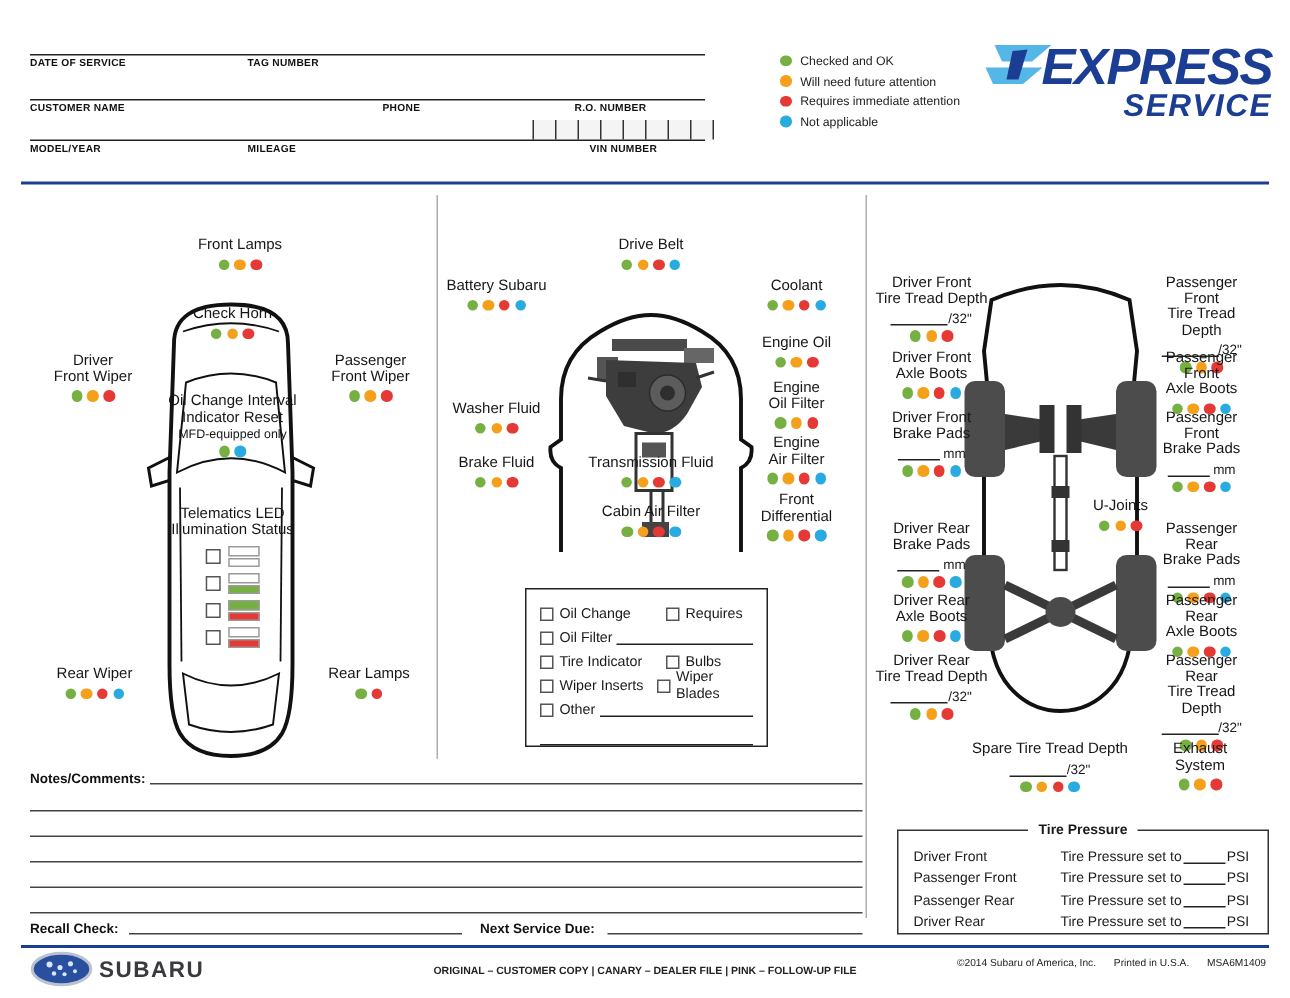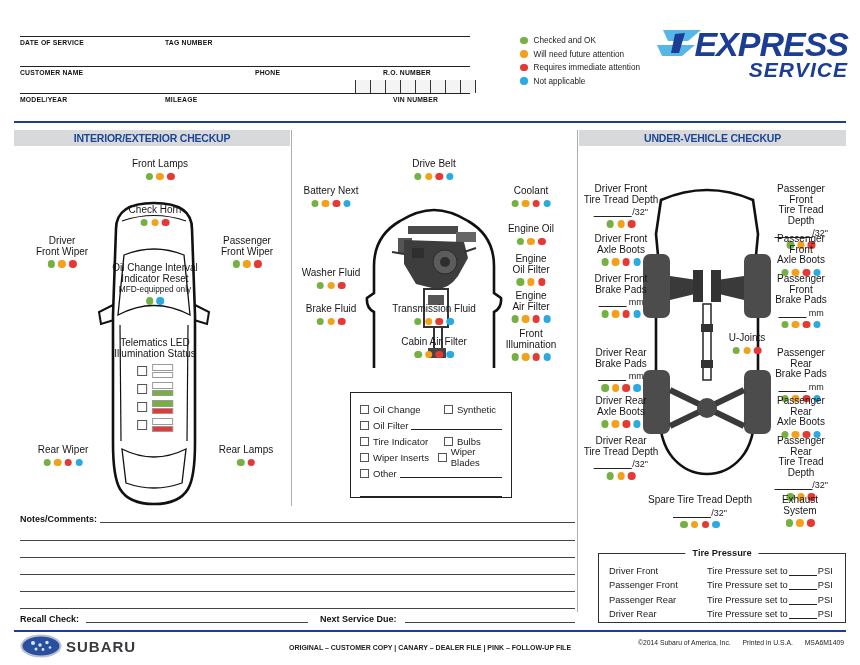--- a/index.html
+++ b/index.html
@@ -114,26 +114,20 @@
 
   <svg class="diagram" style="left:655px;top:20px" width="195" height="62" viewBox="0 0 195 62">
     <polygon points="8,10 46,10 33,21 13,21" fill="#55b6e8"></polygon>
     <polygon points="2,25 40,25 27,36 7,36" fill="#55b6e8"></polygon>
     <polygon points="20,14 30,13 24,33 16,33" fill="#1b3e94"></polygon>
     <text x="193" y="36" text-anchor="end" font-size="34" font-weight="bold" font-style="italic" font-family="Liberation Sans, sans-serif" fill="#1b3e94" letter-spacing="-1">EXPRESS</text>
     <text x="193" y="57" text-anchor="end" font-size="21" font-weight="bold" font-style="italic" font-family="Liberation Sans, sans-serif" fill="#1b3e94" letter-spacing="1">SERVICE</text>
   </svg>
 
   <div class="blue-rule" style="left:14px;top:121px;width:832px"></div>
-  <div class="col-head" style="left:14px;width:276px">
-    <span>INTERIOR/EXTERIOR CHECKUP</span>
-  </div>
-  <div class="col-head" style="left:579px;width:267px">
-    <span>UNDER-VEHICLE CHECKUP</span>
-  </div>
   <div class="vdiv" style="left:291px;top:130px;height:376px"></div>
   <div class="vdiv" style="left:577px;top:130px;height:482px"></div>
 
   <svg class="diagram" style="left:92px;top:193px" width="124" height="318" viewBox="0 0 124 318">
     <path d="M21,112 L7,119 L9,131 L22,127 Z" fill="#fff" stroke="#111" stroke-width="2"></path>
     <path d="M103,112 L117,119 L115,131 L102,127 Z" fill="#fff" stroke="#111" stroke-width="2"></path>
     <path d="M24,36 Q24,10 62,10 Q100,10 100,36 L103,122 L103,250 Q103,284 96,296 Q87,311 62,311 Q37,311 28,296 Q21,284 21,250 L21,122 Z" fill="#fff" stroke="#111" stroke-width="2.6"></path>
     <path d="M30,28 Q62,17 94,28" fill="none" stroke="#111" stroke-width="1.2"></path>
     <path d="M32,62 Q62,50 92,62 L98,122 Q62,103 26,122 Z" fill="none" stroke="#111" stroke-width="1.3"></path>
     <path d="M28,132 L29,248" fill="none" stroke="#111" stroke-width="1.2"></path>
@@ -254,21 +248,21 @@
   <div class="ci" style="left:434px;top:159px">
     <div class="lbl">Drive Belt</div>
     <div class="dots">
         <span class="dot" style="background:#76b043"></span>
         <span class="dot" style="background:#f5a01a"></span>
         <span class="dot" style="background:#e53935"></span>
         <span class="dot" style="background:#29abe2"></span>
       </div>
   </div>
   <div class="ci" style="left:331px;top:186px">
-    <div class="lbl">Battery Next</div>
+    <div class="lbl">Battery Subaru</div>
     <div class="dots">
         <span class="dot" style="background:#76b043"></span>
         <span class="dot" style="background:#f5a01a"></span>
         <span class="dot" style="background:#e53935"></span>
         <span class="dot" style="background:#29abe2"></span>
       </div>
   </div>
   <div class="ci" style="left:531px;top:186px">
     <div class="lbl">Coolant</div>
     <div class="dots">
@@ -325,21 +319,21 @@
     <div class="lbl">Transmission Fluid</div>
     <div class="dots">
         <span class="dot" style="background:#76b043"></span>
         <span class="dot" style="background:#f5a01a"></span>
         <span class="dot" style="background:#e53935"></span>
         <span class="dot" style="background:#29abe2"></span>
       </div>
   </div>
   <div class="ci" style="left:531px;top:329px">
     <div class="lbl">Front
-Illumination</div>
+Differential</div>
     <div class="dots">
         <span class="dot" style="background:#76b043"></span>
         <span class="dot" style="background:#f5a01a"></span>
         <span class="dot" style="background:#e53935"></span>
         <span class="dot" style="background:#29abe2"></span>
       </div>
   </div>
   <div class="ci" style="left:434px;top:337px">
     <div class="lbl">Cabin Air Filter</div>
     <div class="dots">
@@ -351,21 +345,21 @@
   </div>
 
   <div class="svc-box">
     <div class="svc-row">
       <span class="svc-item svc-c1">
         <span class="cb"></span>
         <span>Oil Change</span>
       </span>
       <span class="svc-item">
         <span class="cb"></span>
-        <span>Synthetic</span>
+        <span>Requires</span>
       </span>
     </div>
     <div class="svc-row">
       <span class="svc-item">
         <span class="cb"></span>
         <span>Oil Filter</span>
       </span>
       <span class="svc-line"></span>
     </div>
     <div class="svc-row">

